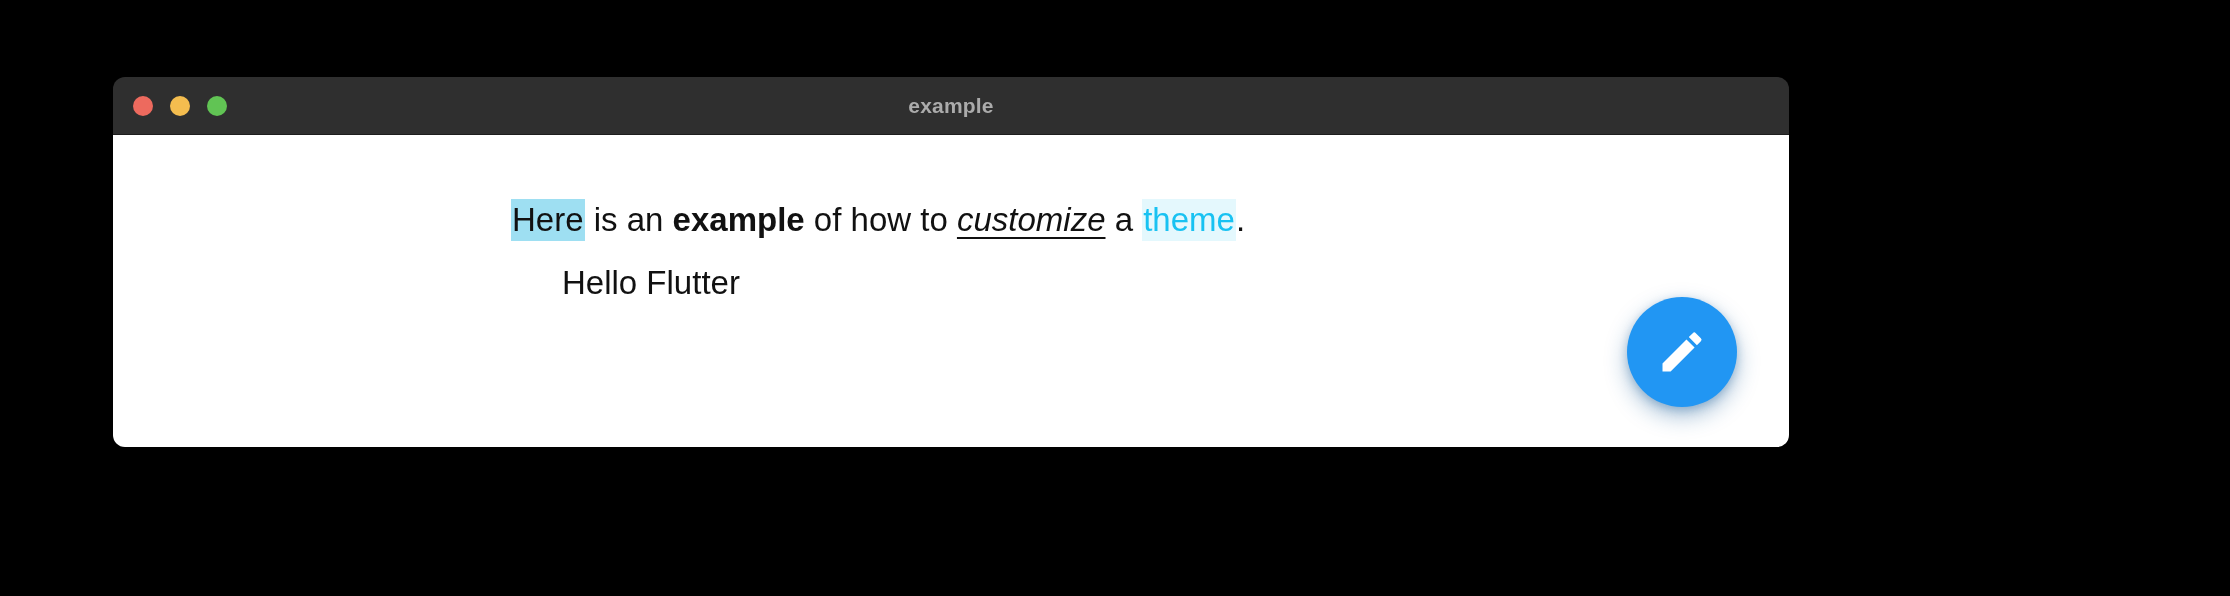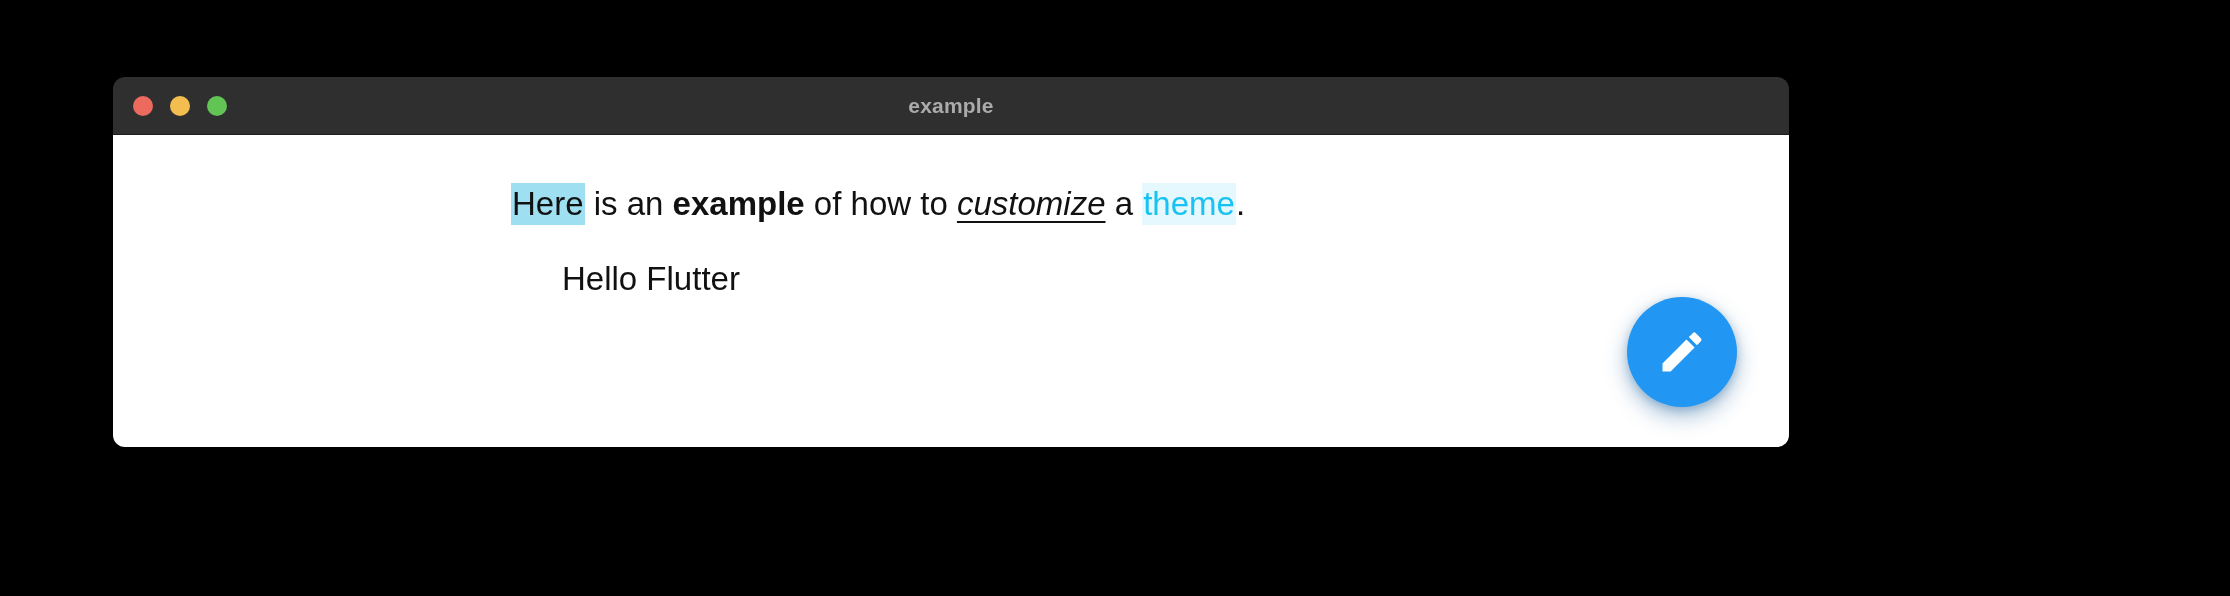--- a/index.html
+++ b/index.html
@@ -78,21 +78,21 @@
   
   #content-area {
     position: relative;
     flex: 1 1 auto;
     background: #FFFFFF;
   }
 
   #content-inner {
     position: absolute;
     left: 398px;
-    top: 50px;
+    top: 66px;
     right: 60px;
   }
 
   
   #rich-paragraph {
     font-size: 33px;
     line-height: 1.18;
     color: #111111;
     white-space: nowrap;
   }
@@ -109,21 +109,21 @@
     text-decoration-thickness: 2px;
   }
   .seg-link {
     color: #18C2F2;
     background: #E4F8FD;
     padding: 2px 1px 3px 1px;
   }
 
   
   #blockquote-row {
-    margin-top: 32px;
+    margin-top: 20px;
     display: flex;
     align-items: flex-end;
     height: 46px;
     padding-left: 13px;
   }
   #blockquote-bar {
     width: 11px;
     background: #09BDED;
     flex: 0 0 11px;
     border-radius: 1px;

